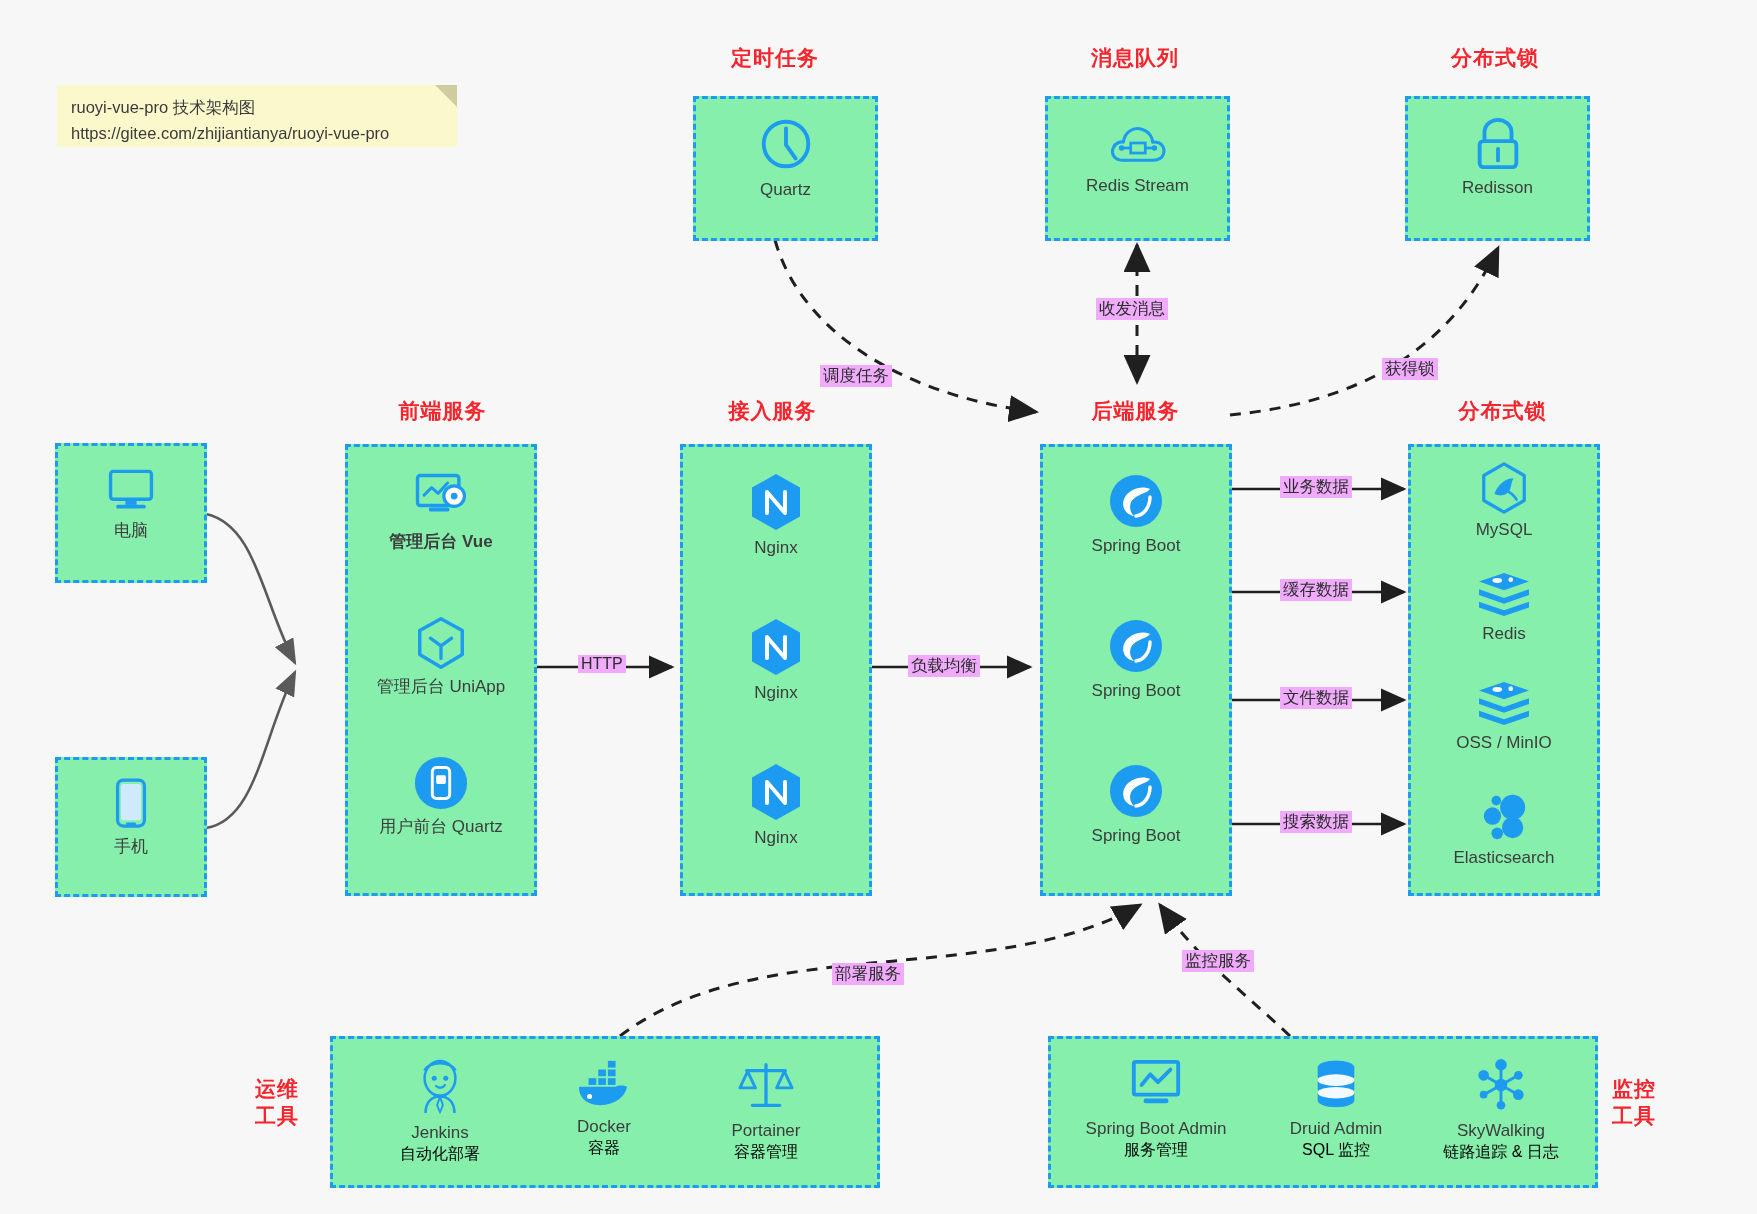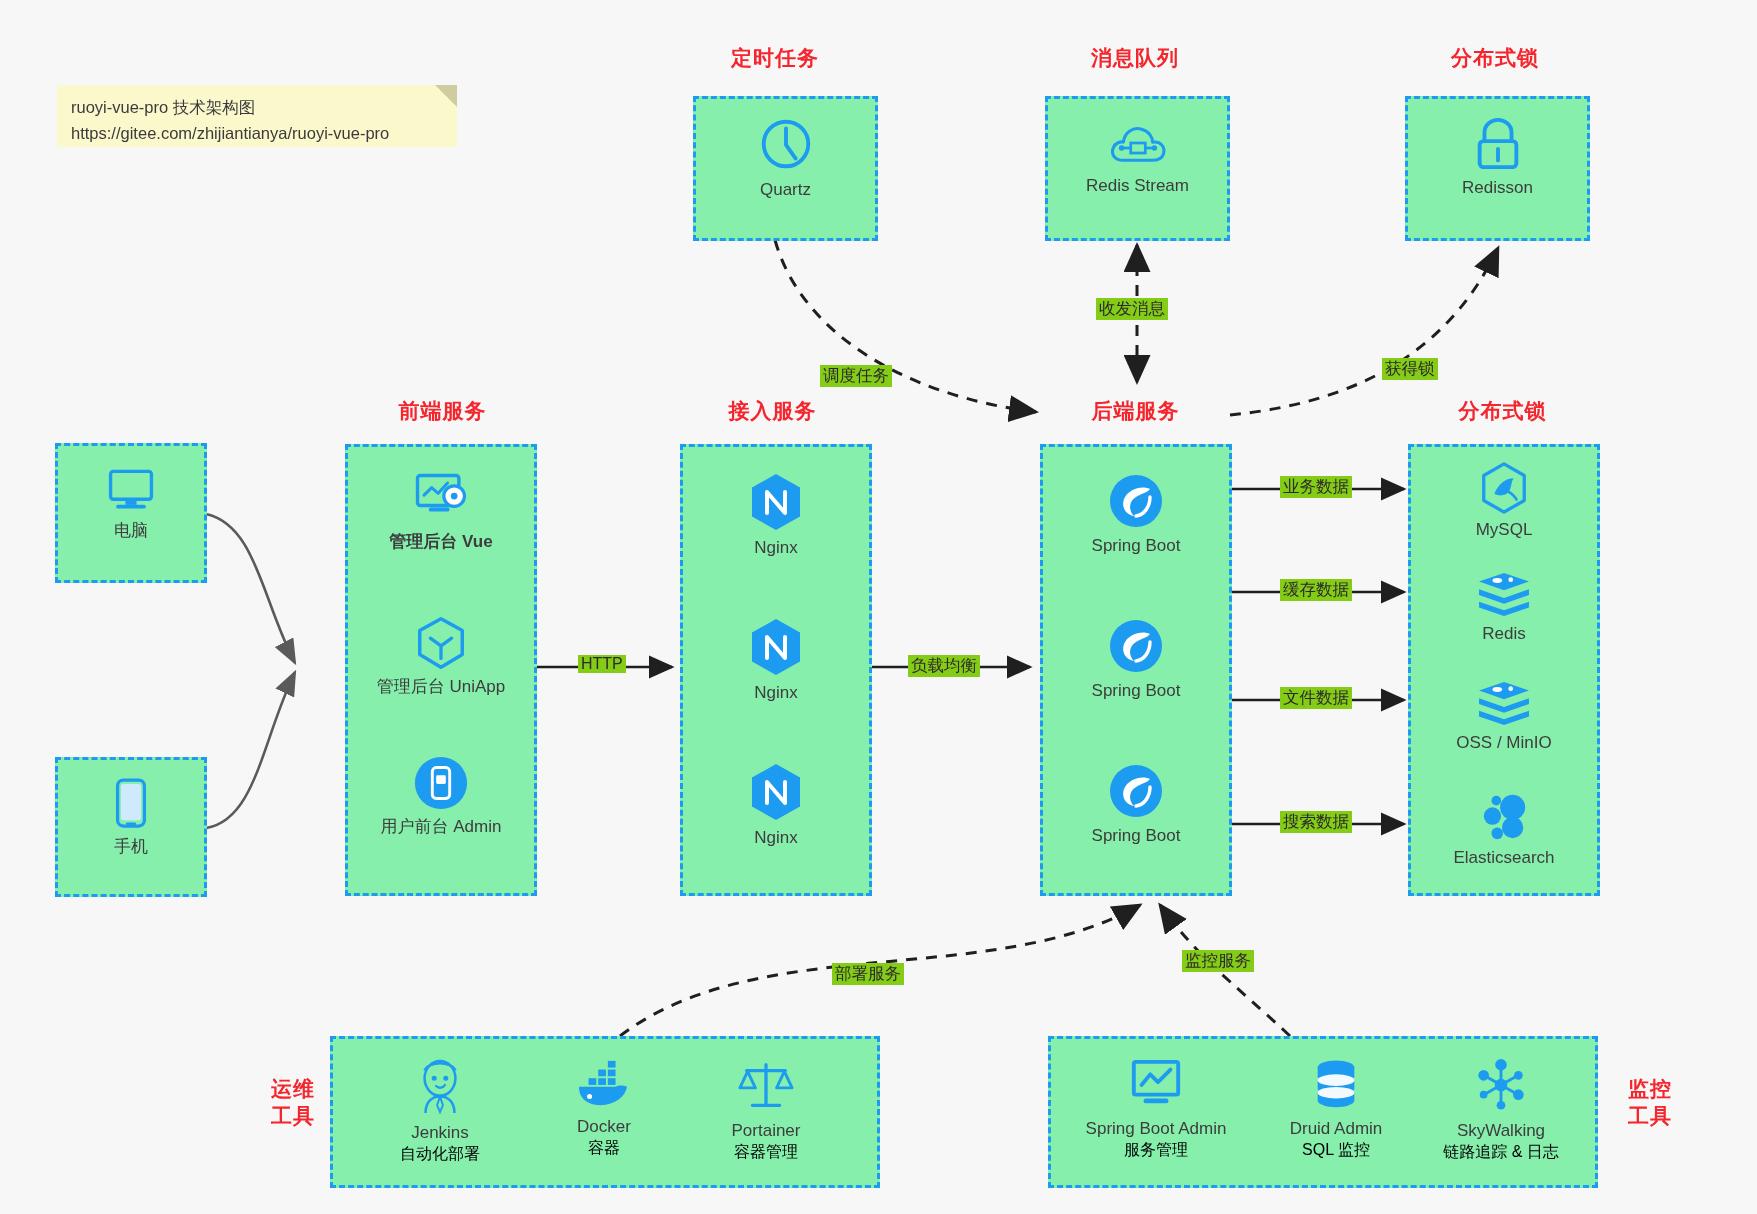--- a/index.html
+++ b/index.html
@@ -36,21 +36,21 @@
     box-sizing:border-box;
   }
   .grp-title{
     position:absolute;
     color:#f5252d;font-weight:bold;font-size:21px;
     letter-spacing:1px;white-space:nowrap;
     text-align:center;
   }
   .side-title{
     position:absolute;color:#f5252d;font-weight:bold;font-size:21px;
-    letter-spacing:1px;text-align:right;line-height:1.3;
+    letter-spacing:1px;text-align:left;line-height:1.3;
   }
 
   
   .node{
     position:absolute;width:100%;left:0;
     display:flex;flex-direction:column;align-items:center;
     justify-content:flex-start;
   }
   .node .cap{
     margin-top:4px;font-size:17px;color:#3d3d3d;white-space:nowrap;line-height:1.35;
@@ -60,21 +60,21 @@
 
   
   .hitem{
     position:absolute;display:flex;flex-direction:column;align-items:center;
     top:18px;
   }
   .hitem .cap{margin-top:6px;font-size:17px;color:#3d3d3d;white-space:nowrap;line-height:1.38;text-align:center;}
 
   
   .elabel{
-    position:absolute;font-size:16px;color:#2b2b2b;background:#84cc16;
+    position:absolute;font-size:16px;color:#2b2b2b;background:#f0abfc;
     padding:0 3px;white-space:nowrap;
   }
   .elabel.cn{font-size:16.5px;}
 </style>
 </head>
 <body>
 
 <div id="canvas">
 
   <div class="note">
@@ -209,21 +209,21 @@
         <path d="M30 33 L30 46 M30 33 L19 25 M30 33 L41 25" fill="none" stroke="#1d9bf0" stroke-width="3.4" stroke-linecap="round"></path>
       </svg>
       <div class="cap">管理后台 UniApp</div>
     </div>
     <div class="node" style="top:307px;">
       <svg class="ico" width="58" height="58" viewBox="0 0 60 60">
         <circle cx="30" cy="30" r="27" fill="#1d9bf0"></circle>
         <rect x="21" y="14" width="18" height="32" rx="4" fill="none" stroke="#ffffff" stroke-width="3"></rect>
         <rect x="25" y="22" width="10" height="9" rx="1.5" fill="#ffffff"></rect>
       </svg>
-      <div class="cap">用户前台 Admin</div>
+      <div class="cap">用户前台 Quartz</div>
     </div>
   </div>
 
   <div class="grp-title" style="left:680px;top:397px;width:185px;">接入服务</div>
   <div class="box" style="left:680px;top:444px;width:192px;height:452px;">
     <div class="node" style="top:24px;">
       <svg class="ico" width="60" height="62" viewBox="0 0 60 62">
         <path d="M30 3 L54 16.5 L54 45.5 L30 59 L6 45.5 L6 16.5 Z" fill="#1d9bf0"></path>
         <path d="M21 42 L21 21 L39 42 L39 21" fill="none" stroke="#ffffff" stroke-width="4" stroke-linecap="round" stroke-linejoin="round"></path>
       </svg>

